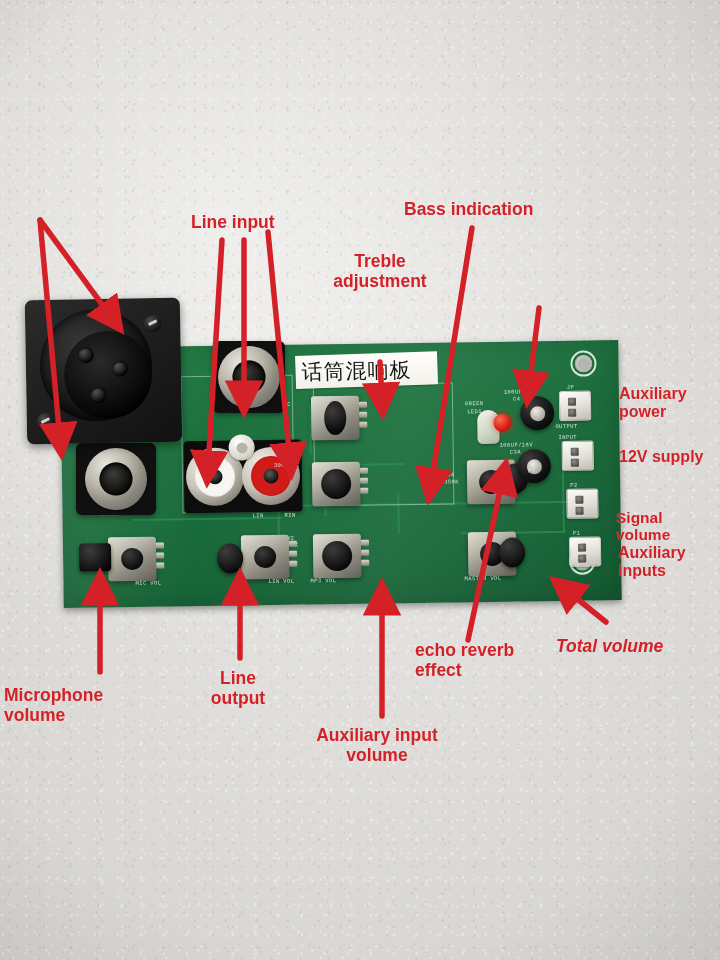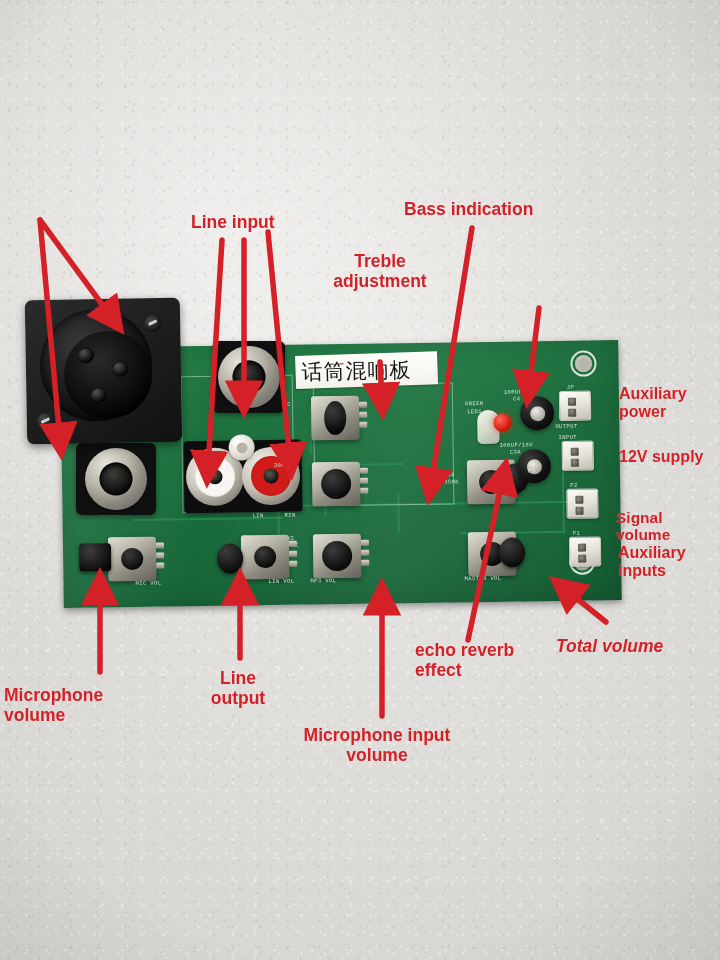--- a/index.html
+++ b/index.html
@@ -343,16 +343,16 @@
   <div class="ann" style="left:616px;top:509px;font-size:15.5px;">Signal volume</div>
   <div class="ann" style="left:618px;top:544px;font-size:16px;">Auxiliary
 inputs</div>
   <div class="ann" style="left:415px;top:641px;">echo reverb
 effect</div>
   <div class="ann" style="left:556px;top:637px;font-style:italic;">Total volume</div>
   <div class="ann" style="left:4px;top:686px;">Microphone
 volume</div>
   <div class="ann c" style="left:178px;top:669px;width:120px;">Line
 output</div>
-  <div class="ann c" style="left:272px;top:726px;width:210px;">Microphone input
+  <div class="ann c" style="left:272px;top:726px;width:210px;">Auxiliary input
 volume</div>
 
 </div>
 
 </body></html>

